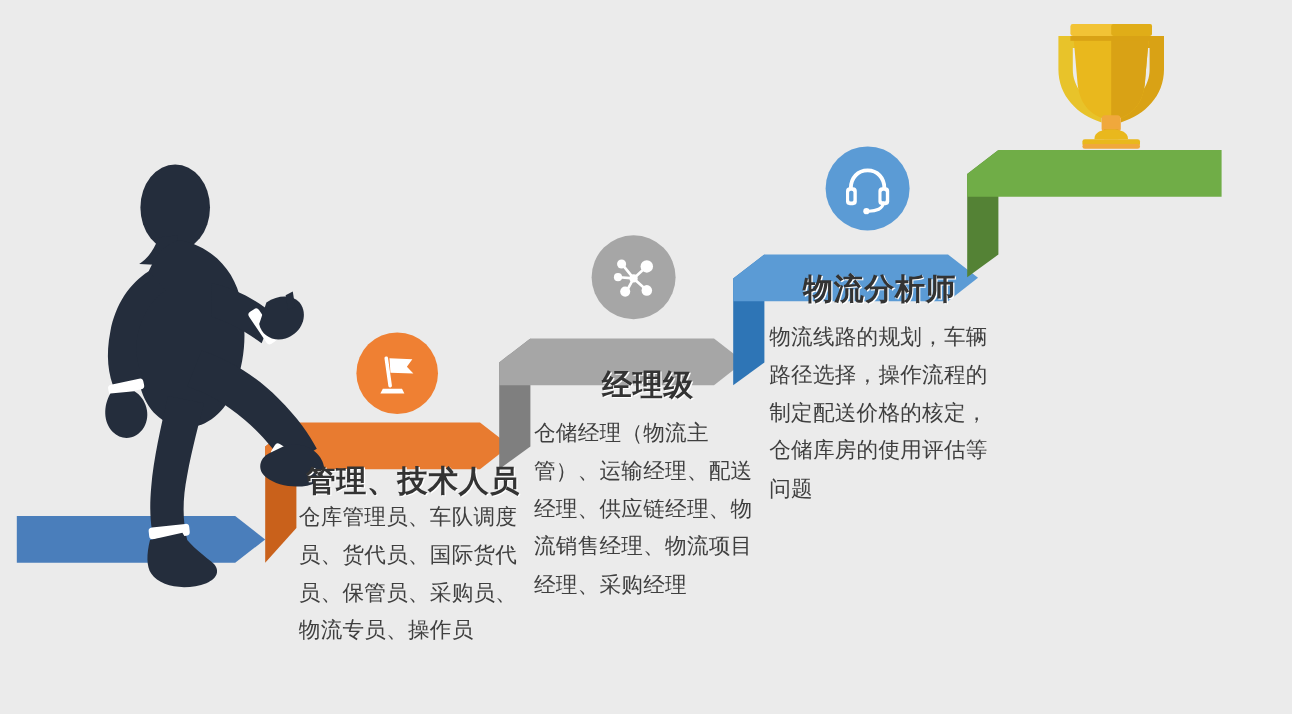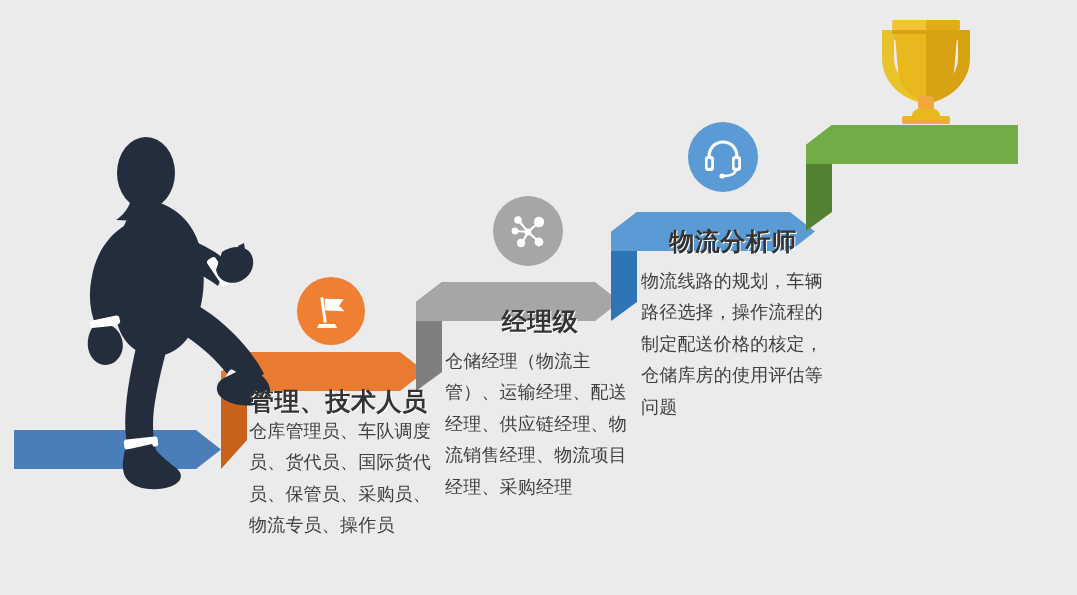--- a/index.html
+++ b/index.html
@@ -16,20 +16,21 @@
   
   .step-text{position:absolute;}
   .step-head{
     font-weight:bold;
     font-size:25px;
     color:#333333;
     text-shadow:1px 1px 0 #ffffff;
     letter-spacing:.5px;
     white-space:nowrap;
     line-height:1.1;
+    text-align:center;
   }
   .step-body{
     font-size:18px;
     color:#3f3f3f;
     line-height:1.75;
     letter-spacing:.2px;
   }
 
   
   .badge{

